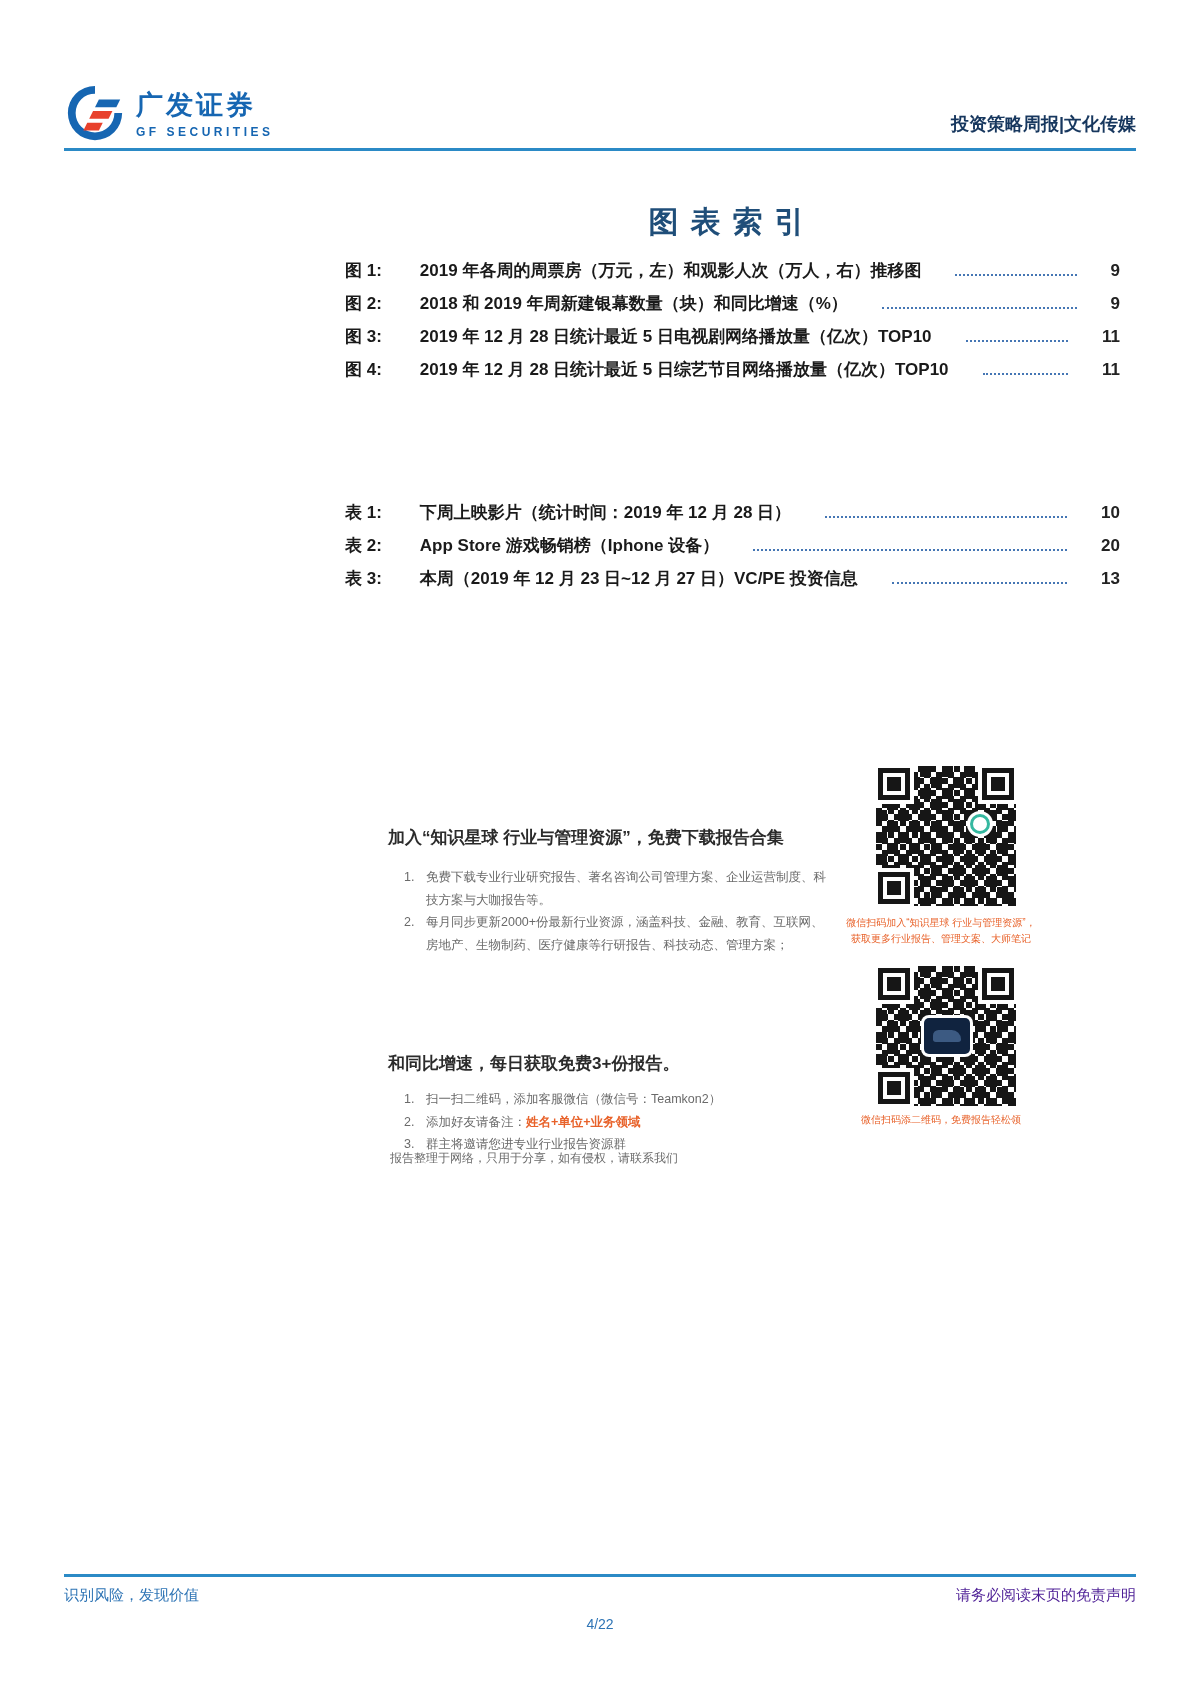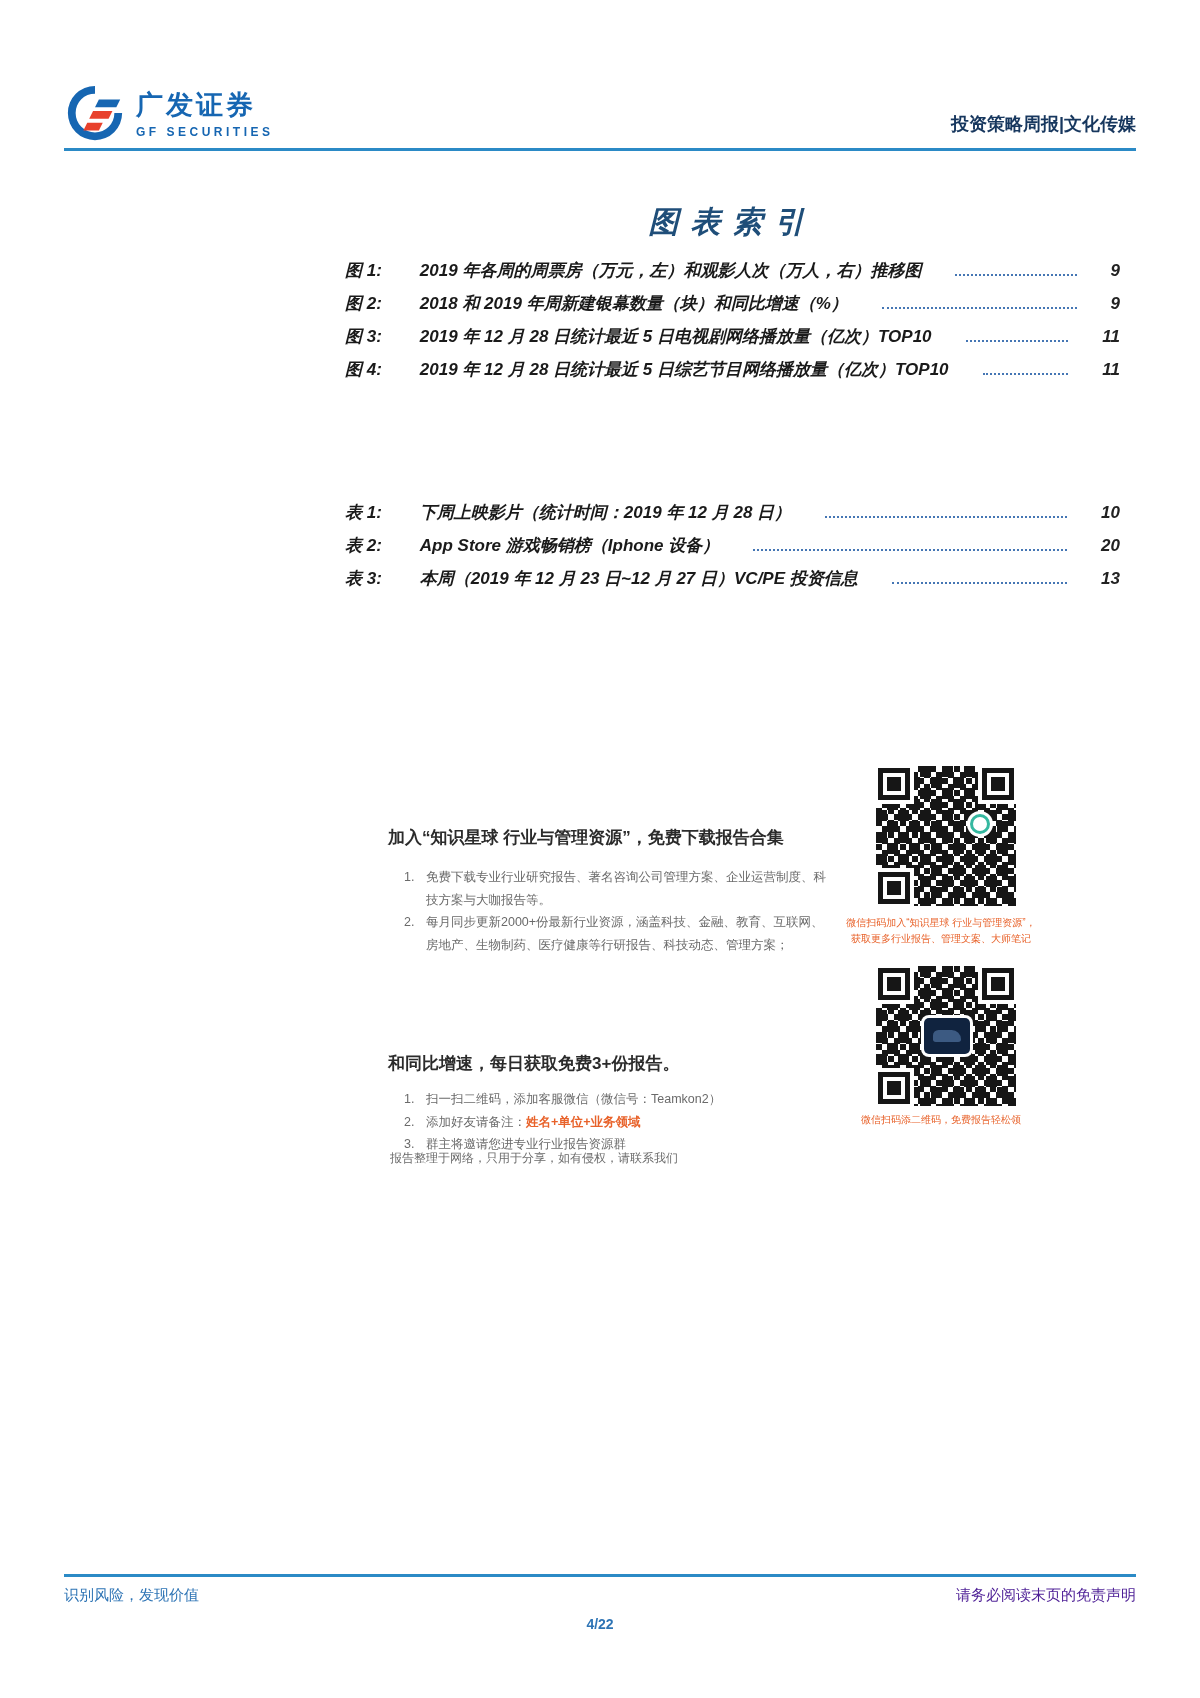--- a/index.html
+++ b/index.html
@@ -12,21 +12,21 @@
   .brand { position:absolute; left:64px; top:70px; display:flex; align-items:center; }
   .brand-mark { width:62px; height:62px; }
   .brand-text { margin-left:10px; }
   .brand-cn { font-size:27px; font-weight:700; color:#1666b2; letter-spacing:3px; }
   .brand-en { font-size:12px; font-weight:700; color:#1666b2; letter-spacing:3.5px; margin-top:2px; }
   .header-right { position:absolute; right:64px; top:100px; font-size:18px; font-weight:700; color:#17375e; }
   .rule { position:absolute; left:64px; right:64px; height:3px; background:#2b8ac6; }
   .rule-top { top:136px; }
   .rule-bottom { top:1562px; }
   
-  .toc { position:absolute; left:345px; width:775px;font-style:italic; }
+  .toc { position:absolute; left:345px; width:775px; }
   .toc-title { top:190px; text-align:center; font-family:"DejaVu Serif", serif;
     font-size:30px; font-weight:700; color:#1f4e79; letter-spacing:12px; }
   .toc-figures { top:247px; }
   .toc-tables  { top:489px; }
   .toc-row { display:flex; align-items:baseline; height:33px; font-size:17px; font-weight:700; color:#1a1a1a;gap:28px; }
   .toc-label { white-space:nowrap; margin-right:10px; }
   .toc-text  { white-space:nowrap; }
   .toc-dots  { flex:1 1 auto; border-bottom:2px dotted #4576b4; margin:0 6px 4px 6px; min-width:12px; }
   .toc-page  { white-space:nowrap; color:#222222; }
   
@@ -58,21 +58,21 @@
   .qr-center-emblem::after { content:""; position:absolute; left:9px; top:12px; width:28px; height:12px;
     background:#3c5a82; border-radius:6px 10px 3px 3px; }
   .qr-caption { position:absolute; left:836px; width:210px; text-align:center;
     font-size:10px; line-height:1.55; color:#e8622a; }
   .qc1 { top:903px; }
   .qc2 { top:1100px; }
   
   .footer-left  { position:absolute; left:64px;  top:1574px; font-size:15px; color:#2e74b5; }
   .footer-right { position:absolute; right:64px; top:1574px; font-size:15px; color:#4c1d95; }
   .footer-page  { position:absolute; left:0; right:0; top:1604px; text-align:center;
-    font-size:14px; font-weight:700; color:#2e74b5; }
+    font-size:14px; font-weight:400; color:#2e74b5; }
 </style>
 </head>
 <body>
 
 <div class="page">
 
   <div class="brand">
     <svg class="brand-mark" viewBox="0 0 64 64">
       <path d="M32 4 A28 28 0 1 0 60 32 L52 32 A20 20 0 1 1 32 12 Z" fill="#1666b2"></path>
       <path d="M36 18 L58 18 L54 26 L32 26 Z" fill="#1666b2"></path>

